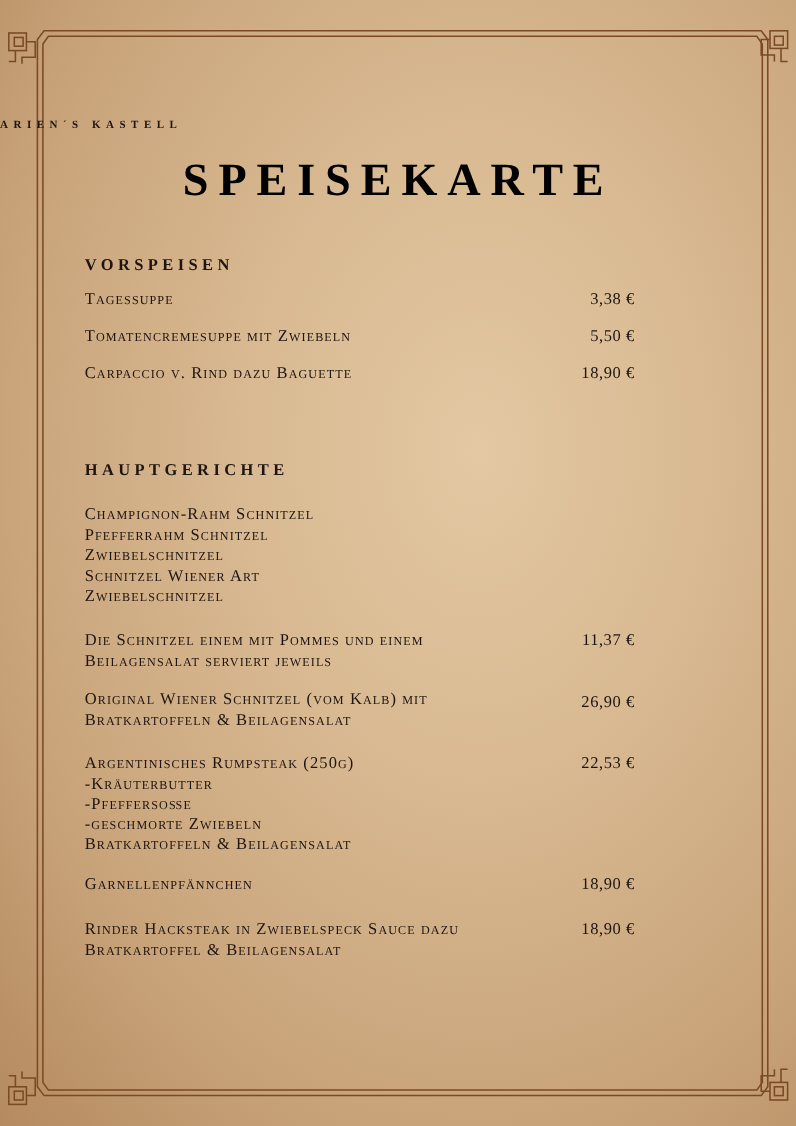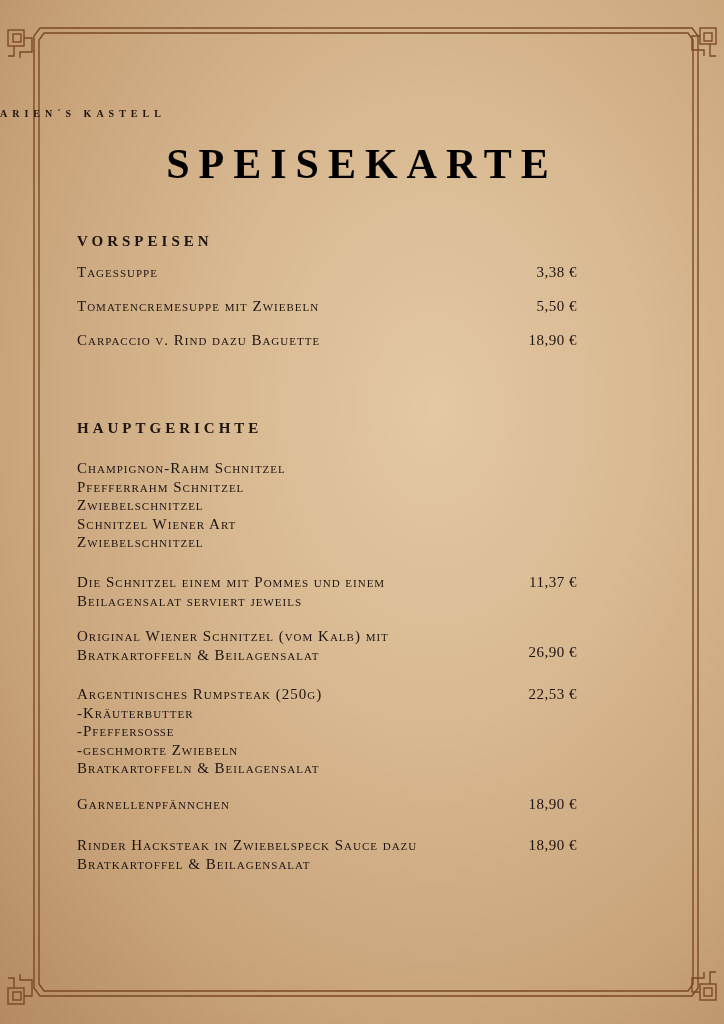--- a/index.html
+++ b/index.html
@@ -90,21 +90,21 @@
 
 <div class="item" style="top:573px;">
   <span class="list-line">Die Schnitzel einem mit Pommes und einem</span>
   <span class="list-line">Beilagensalat serviert jeweils</span>
   <span class="price">11,37 €</span>
 </div>
 
 <div class="item" style="top:627px;">
   <span class="list-line">Original Wiener Schnitzel (vom Kalb) mit</span>
   <span class="list-line">Bratkartoffeln &amp; Beilagensalat</span>
-  <span class="price" style="top:16px;">26,90 €</span>
+  <span class="price" style="top:3px;">26,90 €</span>
 </div>
 
 <div class="item" style="top:685px;">
   <span class="list-line">Argentinisches Rumpsteak (250g)</span>
   <span class="list-line">-Kräuterbutter</span>
   <span class="list-line">-Pfeffersoße</span>
   <span class="list-line">-geschmorte Zwiebeln</span>
   <span class="list-line">Bratkartoffeln &amp; Beilagensalat</span>
   <span class="price">22,53 €</span>
 </div>

